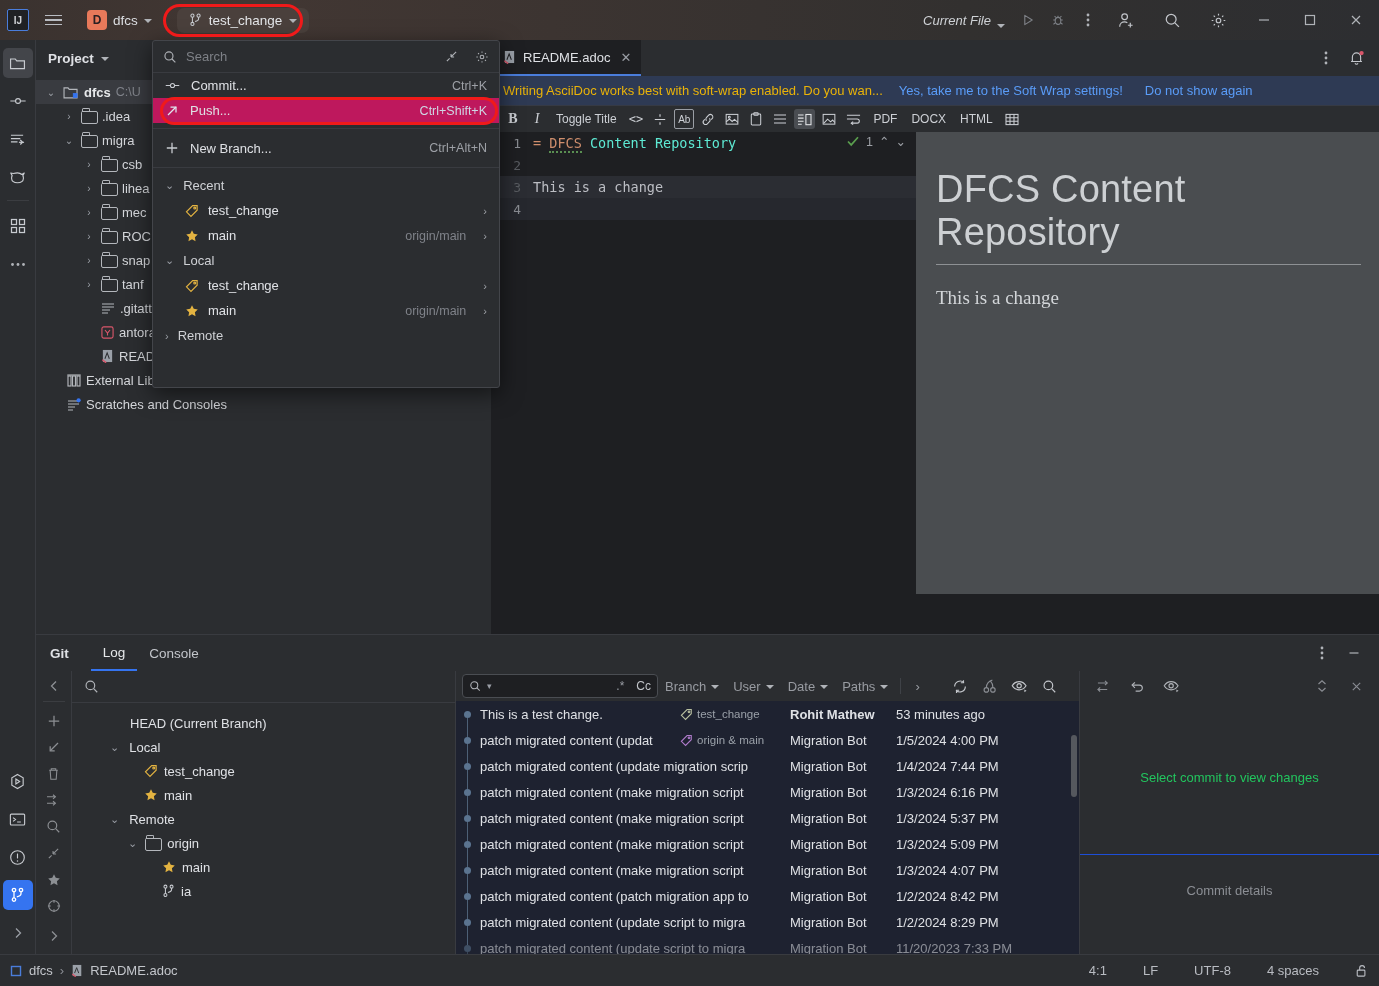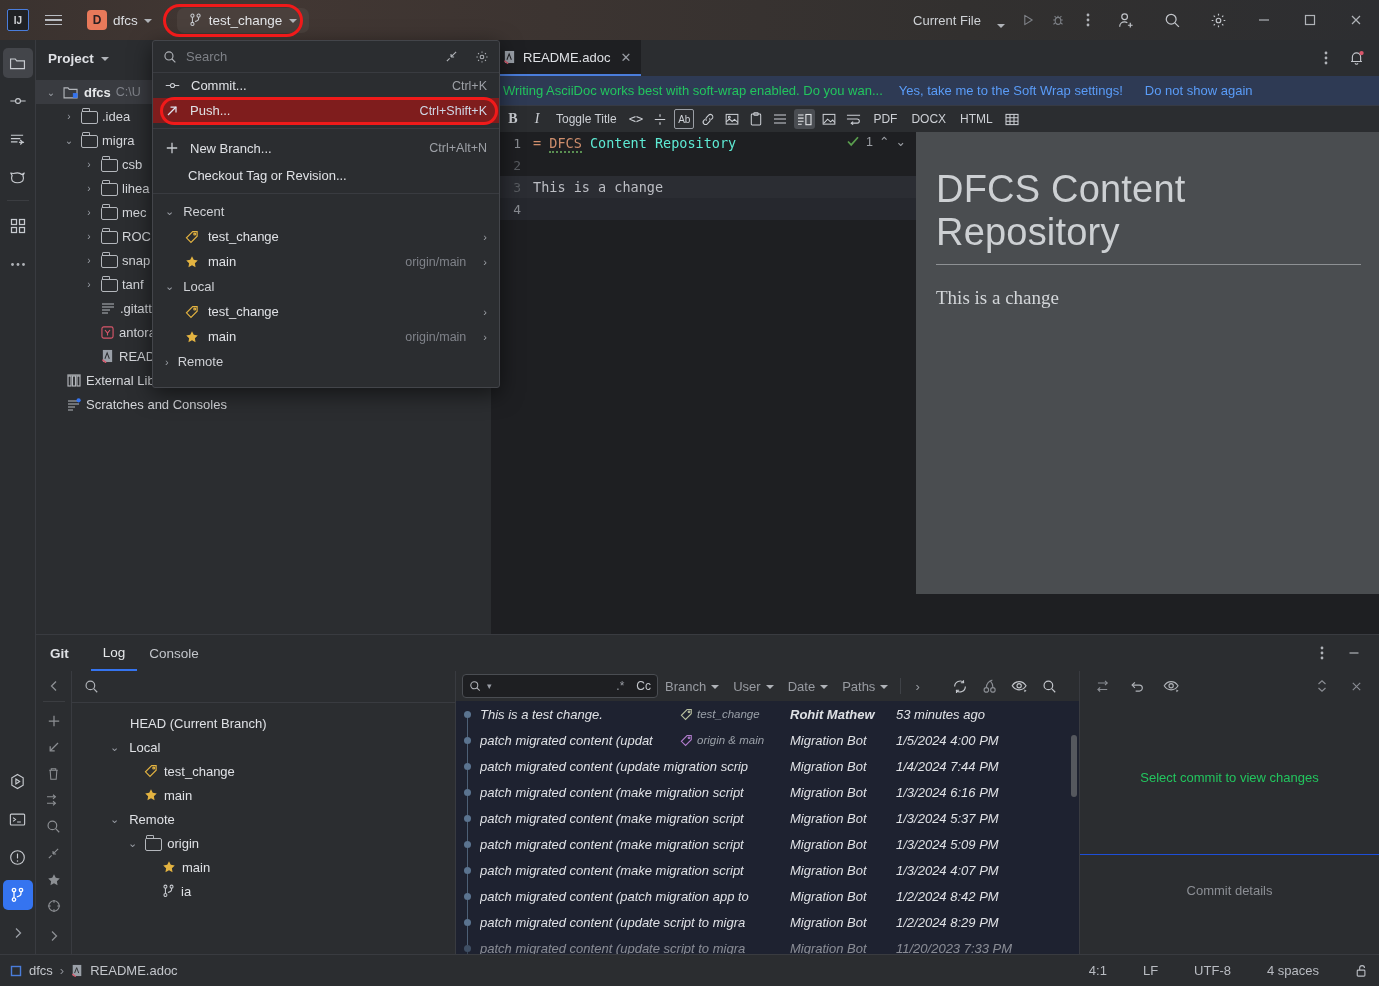--- a/index.html
+++ b/index.html
@@ -26,21 +26,21 @@
   }
   .tb-burger { width: 30px; height: 30px; margin-left: 9px; display:flex; flex-direction:column; justify-content:center; align-items:center; gap:3px; border-radius:4px;}
   .tb-burger i { display:block; width:17px; height:1.6px; background:#b9bcc2; }
   .proj-chip { display:flex; align-items:center; gap:6px; margin-left:12px; padding:4px 7px; border-radius:6px; }
   .proj-badge { width:20px; height:20px; border-radius:4px; background:#e8795a; color:#2b2023; font-size:12px; font-weight:bold; display:flex;align-items:center;justify-content:center;}
   .proj-name { font-size:13.5px; color:#dcdee2; }
   .chev { width:0;height:0;border-left:4px solid transparent;border-right:4px solid transparent;border-top:4.5px solid #b0b3b8; margin-top:2px;}
   .branch-chip { display:flex; align-items:center; gap:7px; margin-left:18px; padding:5px 12px; border-radius:7px; background:#4a403c; }
   .branch-chip .bname { font-size:13.5px; color:#e3e5e8; }
   .tb-right { margin-left:auto; display:flex; align-items:center; height:40px; }
-  .run-sel { font-size:13px; color:#cfd2d6; display:flex; align-items:flex-end; gap:16px; padding:4px 8px;}
+  .run-sel { font-size:13px; color:#cfd2d6; display:flex; align-items:flex-end; gap:6px; padding:4px 8px;font-style:italic;}
   .ticon { width:30px;height:30px;display:flex;align-items:center;justify-content:center;border-radius:4px; }
   .wbtn { width:46px;height:40px;display:flex;align-items:center;justify-content:center; }
 
   
   .rail {
     position:absolute; left:0; top:40px; width:36px; height:914px;
     background:#2b2d30; border-right:1px solid #393b40;
     display:flex; flex-direction:column; align-items:center;
   }
   .rail .ri { width:30px;height:30px;margin-top:8px;display:flex;align-items:center;justify-content:center;border-radius:5px; }
@@ -66,21 +66,21 @@
 
   
   .popup {
     position:absolute; left:152px; top:40px; width:348px; height:348px;
     background:#2b2d30; border:1px solid #43454a; border-radius:3px;
     box-shadow:0 6px 22px rgba(0,0,0,.55); z-index:40; overflow:hidden;
   }
   .pu-search { height:32px; display:flex; align-items:center; padding:0 10px; gap:9px; border-bottom:1px solid #393b40;}
   .pu-search .ph { flex:1; color:#7e8187; font-size:13px; }
   .pu-item { height:25px; display:flex; align-items:center; padding:0 12px; gap:11px; font-size:13px; color:#dfe1e5; }
-  .pu-item.hl { background:#7f1d1d;align-items:center; }
+  .pu-item.hl { background:#be185d;align-items:center; }
   .pu-key { margin-left:auto; color:#9da0a6; font-size:12.5px; }
   .pu-item.hl .pu-key { color:#cfd6e4; }
   .pu-sep { height:1px; background:#393b40; margin:5px 0; }
   .pu-grp { height:25px; display:flex; align-items:center; padding:0 12px; gap:9px; font-size:13px; color:#cfd1d5; }
   .pu-branch { height:25px; display:flex; align-items:center; padding:0 12px 0 32px; gap:9px; font-size:13px; color:#dfe1e5; }
   .pu-branch .trk { margin-left:auto; color:#7f8289; font-size:12.5px; margin-right:8px; }
   .pu-branch .go { color:#9da0a6; font-size:11px; }
 
   
   .oval { position:absolute; border:3px solid #f01a1a; border-radius:26px; z-index:60; pointer-events:none; }
@@ -89,21 +89,21 @@
   .editor-area { position:absolute; left:491px; top:40px; width:888px; height:594px; background:#1e1f22; }
   .tabbar { height:36px; background:#2b2d30; display:flex; align-items:center; }
   .tab { height:36px; display:flex; align-items:center; gap:7px; padding:0 10px 0 12px; background:#1e1f22; border-bottom:2px solid #4a7ddb; }
   .tab .tname { font-size:13px; color:#dfe1e5; }
   .tab .x { color:#9a9ea5; font-size:13px; margin-left:3px; }
   .tabbar .spacer { flex:1; }
   .notif-bar {
     height:30px; background:#2e3a54; display:flex; align-items:center; padding:0 12px;
     font-size:13px; color:#cfd4dd; gap:0; border-bottom:1px solid #363a44;
   }
-  .notif-bar .msg { color:#22c55e; }
+  .notif-bar .msg { color:#eab308; }
   .notif-bar .lnk { color:#5a9cf8; margin-left:16px; }
   .notif-bar .lnk2 { color:#5a9cf8; margin-left:22px; }
   .ed-toolbar { height:26px; background:#2b2d30; display:flex; align-items:center; gap:4px; padding:0 12px; }
   .ed-toolbar .eb { height:20px; min-width:20px; display:flex; align-items:center; justify-content:center; padding:0 3px; font-size:12px; color:#cdd0d5; border-radius:3px;}
   .ed-toolbar .eb.act { background:#4a4d52; }
   .ed-split { display:flex; height:462px; }
   .ed-code { width:425px; background:#1e1f22; position:relative; }
   .gutter-row { display:flex; height:22px; align-items:center; }
   .gnum { width:42px; text-align:right; padding-right:12px; color:#595c61; font-family:"DejaVu Sans Mono", monospace; font-size:13px; }
   .gnum.on { color:#8a8d93; }
@@ -131,21 +131,21 @@
   .gb-search { height:32px; display:flex; align-items:center; padding:0 12px; border-bottom:1px solid #393b40;}
   .gb-tree { padding-top:8px; font-size:13px; }
   .gbrow { height:24px; display:flex; align-items:center; gap:6px; white-space:nowrap; }
   .gw-commits { flex:1; background:#1e2230; position:relative; }
   .gc-toolbar { height:30px; background:#2b2d30; display:flex; align-items:center; gap:0; padding:0 4px; }
   .gc-searchbox { width:196px; height:24px; background:#1e1f22; border:1px solid #4a4d52; border-radius:4px; display:flex; align-items:center; padding:0 6px; gap:5px; margin-left:2px;}
   .gc-searchbox .rx { margin-left:auto; color:#9a9ea5; font-size:12px; }
   .gc-searchbox .cc { color:#c2c5ca; font-size:12px; margin-left:7px; }
   .gc-filter { font-size:13px; color:#989ba1; display:flex; align-items:center; gap:5px; padding:0 7px; }
   .gc-vsep { width:1px; height:16px; background:#3f4247; margin:0 5px; }
-  .clist { height:254px; overflow:hidden; position:relative;font-style:italic; }
+  .clist { height:254px; overflow:hidden; position:relative; }
   .crow { height:26px; display:flex; align-items:center; font-size:13px; color:#dfe1e5; padding-left:8px; }
   .cdot { width:7px;height:7px;border-radius:50%;background:#5b7490; margin-right:9px; flex:0 0 auto; position:relative; }
   .cdot:after { content:""; position:absolute; left:3px; top:7px; width:1.4px; height:19px; background:#4d6076; }
   .csubj { flex:0 0 auto; overflow:hidden; text-overflow:clip; white-space:nowrap; }
   .ctag { display:inline-flex; align-items:center; gap:4px; font-size:11.5px; color:#9aa0a8; }
   .cauth { width:106px; flex:0 0 auto; font-size:13px; color:#dfe1e5; white-space:nowrap; overflow:hidden;}
   .cauth.b { font-weight:bold; }
   .cdate { width:150px; flex:0 0 auto; font-size:13px; color:#dfe1e5; }
   .cscroll { position:absolute; right:2px; top:34px; width:6px; height:62px; background:#55585e; border-radius:3px;}
   .gw-details { width:300px; background:#2b2d30; border-left:1px solid #393b40; display:flex; flex-direction:column;}
@@ -549,23 +549,20 @@
     <div class="pu-item" style="height:28px">
       <span class="icon-sq">
         <svg width="14" height="14" viewBox="0 0 14 14">
             <g stroke="#c8cbd0" stroke-width="1.3">
               <path d="M7 1.8v10.4M1.8 7h10.4"></path>
             </g>
           </svg>
       </span>
       <span>New Branch...</span>
       <span class="pu-key">Ctrl+Alt+N</span>
-    </div>
-    <div class="pu-item" style="height:26px; padding-left:35px">
-      <span>Checkout Tag or Revision...</span>
     </div>
 
     <div class="pu-sep"></div>
 
     <div class="pu-grp">
       <span style="color:#9a9ea5;font-size:11px">⌄</span>
       <span>Recent</span>
     </div>
     <div class="pu-branch">
       <span class="icon-sq">

